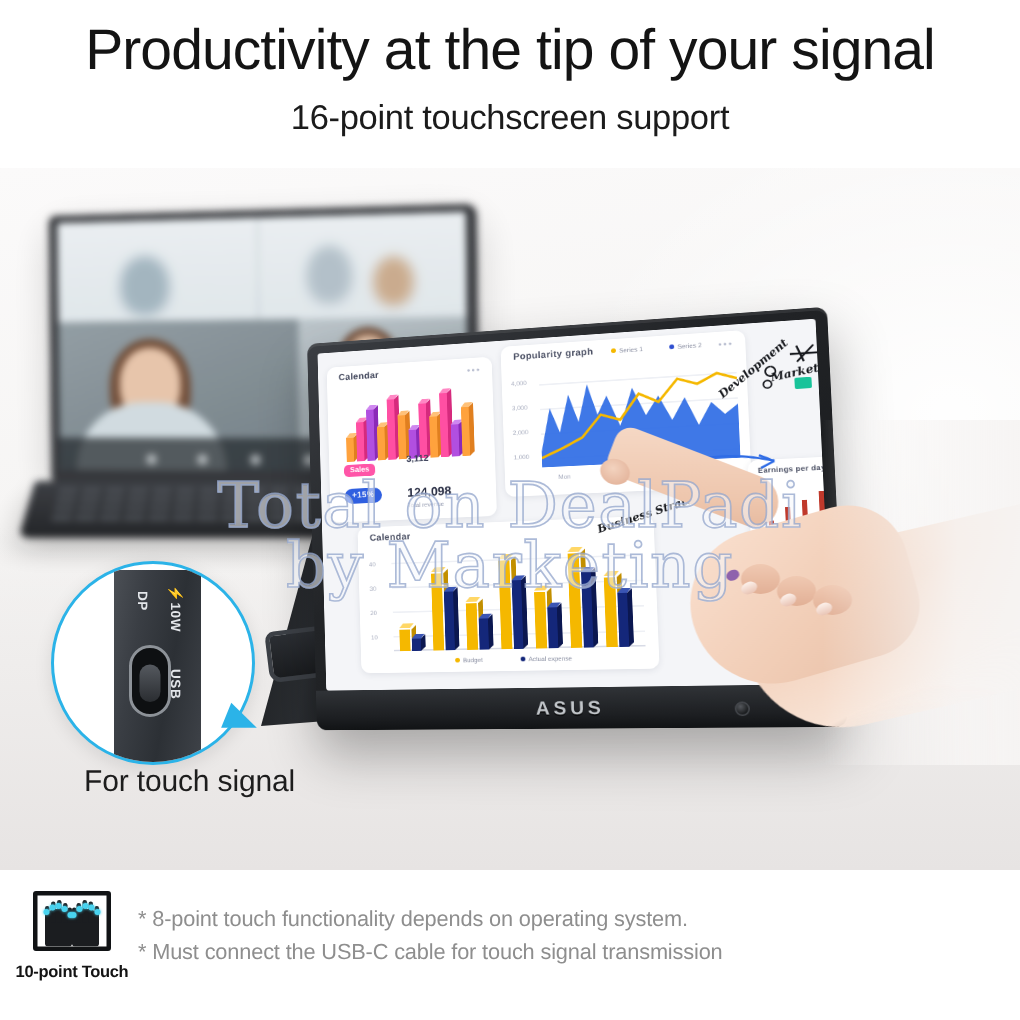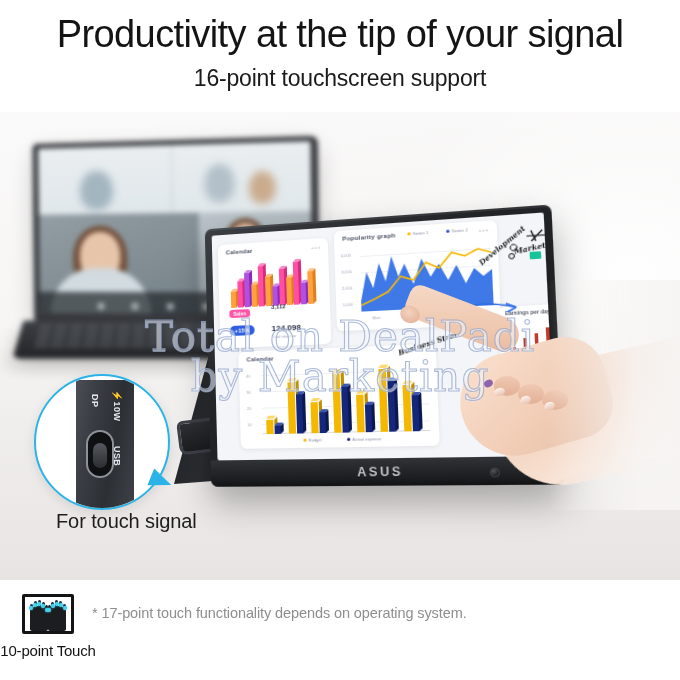--- a/index.html
+++ b/index.html
@@ -435,21 +435,21 @@
   }
   .tipdot{
     position:absolute;
     width: 4px; height: 4px; border-radius:50%;
     background:#49d3ef;
     box-shadow: 0 0 2px #49d3ef;
   }
   .touch-icon-label{
     position:absolute; left: 0; top: 62px; width: 96px;
     text-align:center;
-    font-size: 15px; font-weight:400; color:#141414;
+    font-size: 11px; font-weight:700; color:#141414;
     letter-spacing: -.2px;
   }
   .note{
     position:absolute; left: 92px;
     font-size: 14.5px; color:#8e8e8e;
     letter-spacing: -.1px;
     white-space:nowrap;
   }
   .note-1{ top: 25px; }
   .note-2{ top: 47px; }
@@ -843,16 +843,17 @@
       <span class="tipdot" style="left:12px;top:5px;"></span>
       <span class="tipdot" style="left:16px;top:7px;"></span>
       <span class="tipdot" style="left:20px;top:11px;"></span>
       <span class="tipdot" style="right:4px;top:9px;"></span>
       <span class="tipdot" style="right:8px;top:6px;"></span>
       <span class="tipdot" style="right:12px;top:5px;"></span>
       <span class="tipdot" style="right:16px;top:7px;"></span>
       <span class="tipdot" style="right:20px;top:11px;"></span>
     </div>
     <div class="touch-icon-label">10-point Touch</div>
-    <div class="note note-1">* 17-point touch functionality depends on operating system.</div>
+    <div class="note note-1">* 8-point touch functionality depends on operating system.</div>
+    <div class="note note-2">* Must connect the USB-C cable for touch signal transmission</div>
   </div>
 
 </div>
 
 </body></html>

